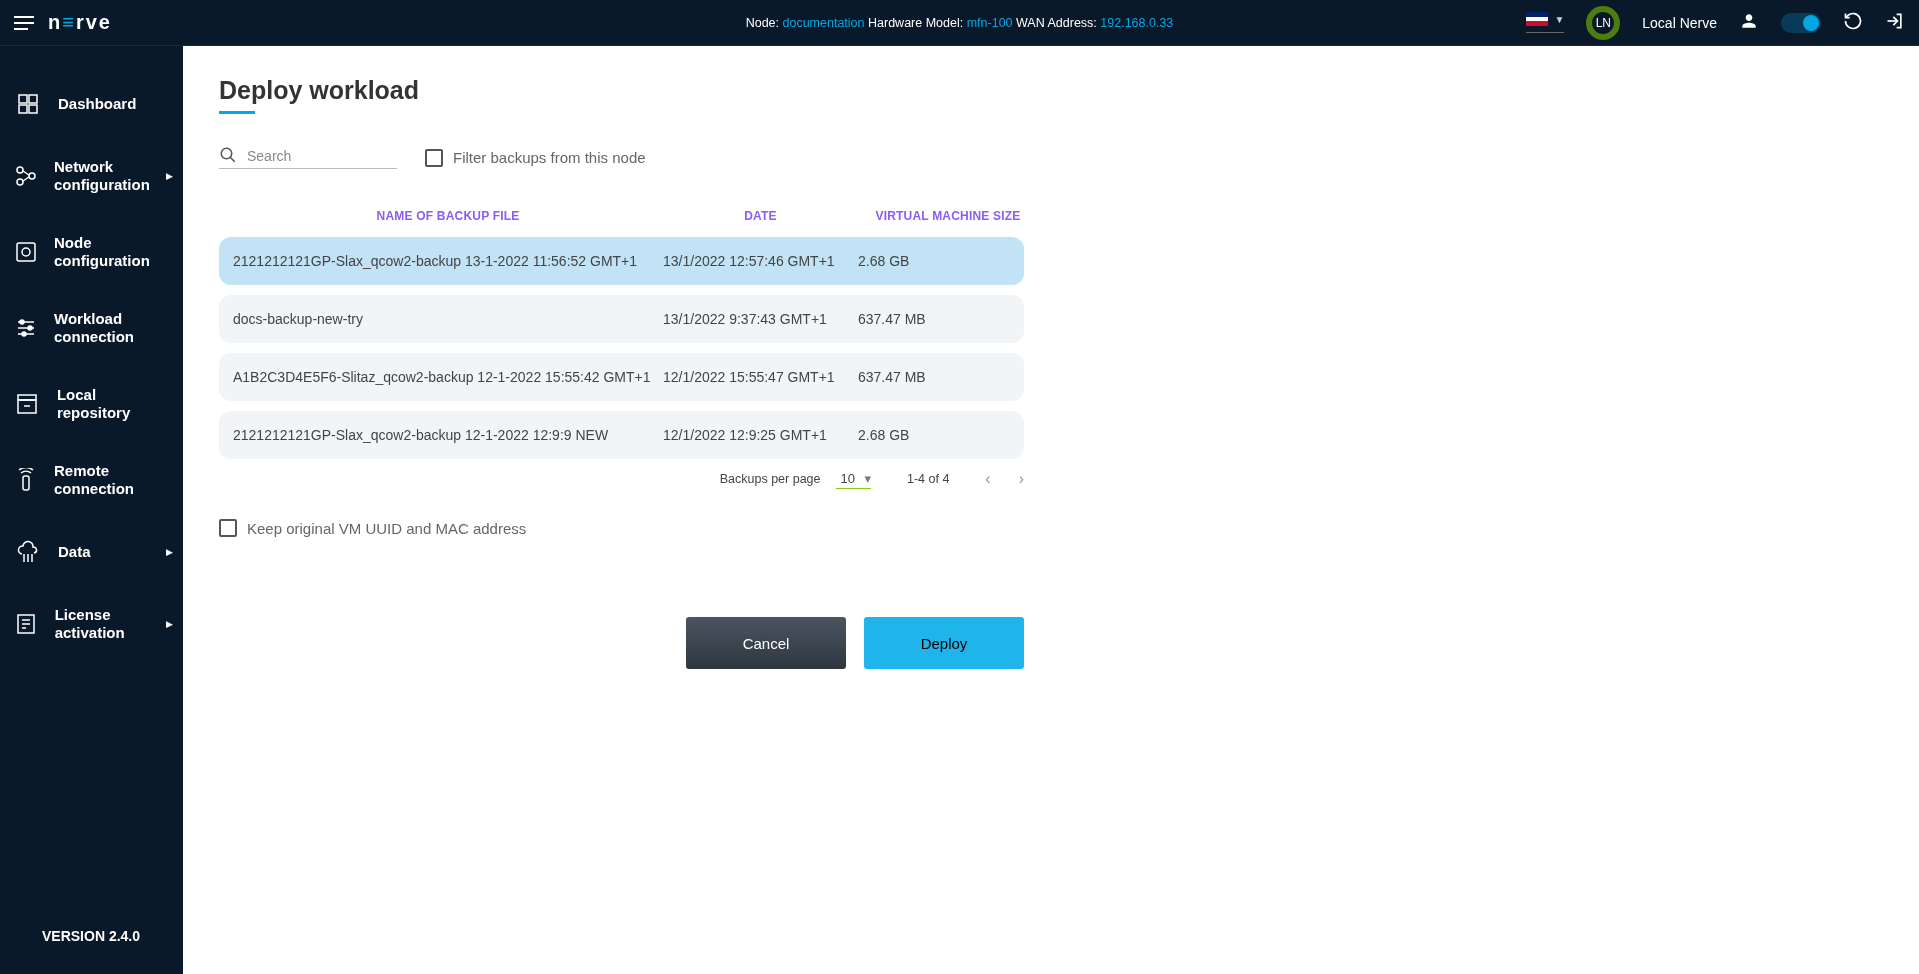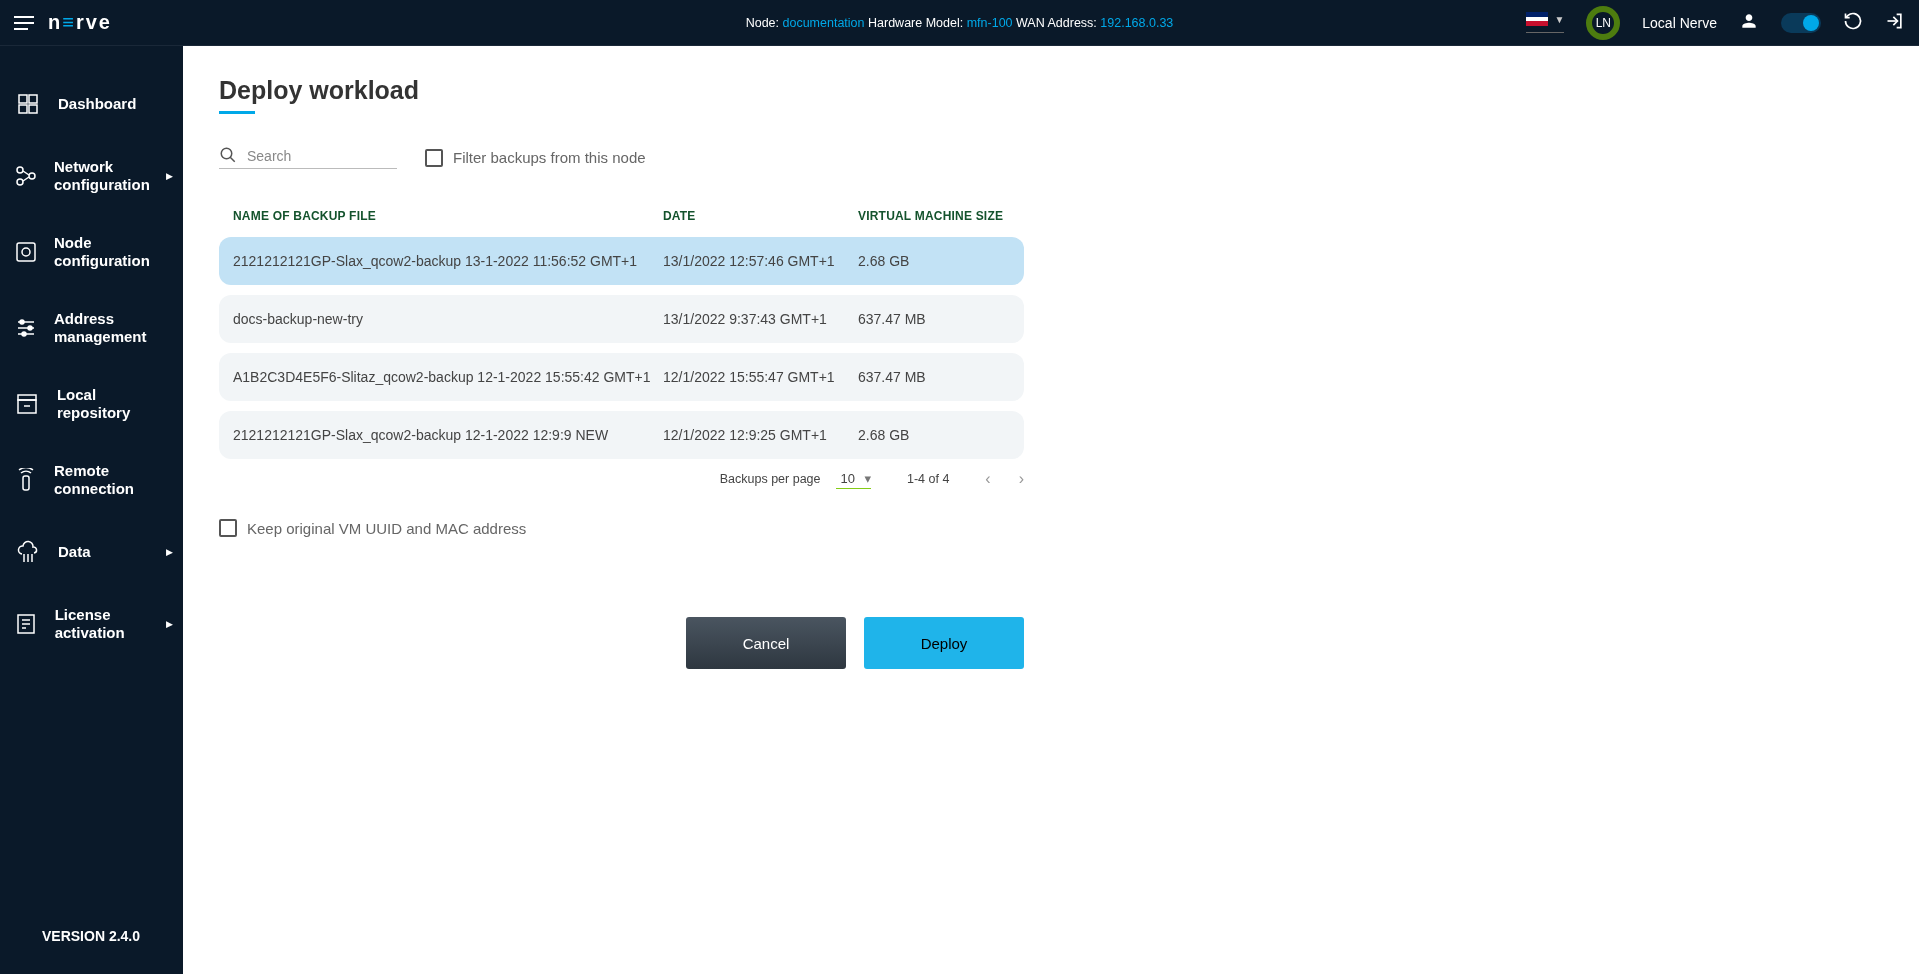--- a/index.html
+++ b/index.html
@@ -212,23 +212,24 @@
 
   
   .table {
     width: 805px;
   }
   .thead {
     display: grid;
     grid-template-columns: 430px 195px 180px;
     font-size: 12px;
     font-weight: 600;
-    color: #14532d;
+    color: #8b5cf6;
     letter-spacing: 0.2px;
     padding: 0 14px 14px;
+    text-align: center;
   }
   .trow {
     display: grid;
     grid-template-columns: 430px 195px 180px;
     padding: 16px 14px;
     font-size: 14px;
     color: #444;
     background: #f2f5f7;
     margin-bottom: 10px;
     border-radius: 12px;
@@ -378,21 +379,21 @@
       <div class="nav-icon">
         <svg width="24" height="24" viewBox="0 0 24 24">
             <line x1="4" y1="6" x2="20" y2="6"></line>
             <line x1="4" y1="12" x2="20" y2="12"></line>
             <line x1="4" y1="18" x2="20" y2="18"></line>
             <circle cx="8" cy="6" r="2" fill="#fff"></circle>
             <circle cx="16" cy="12" r="2" fill="#fff"></circle>
             <circle cx="10" cy="18" r="2" fill="#fff"></circle>
           </svg>
       </div>
-      <div class="nav-label">Address management</div>
+      <div class="nav-label">Workload connection</div>
     </div>
     <div class="nav-item">
       <div class="nav-icon">
         <svg width="24" height="24" viewBox="0 0 24 24">
             <rect x="3" y="3" width="18" height="5"></rect>
             <rect x="3" y="8" width="18" height="13"></rect>
             <line x1="9" y1="14" x2="15" y2="14"></line>
           </svg>
       </div>
       <div class="nav-label">Local repository</div>

